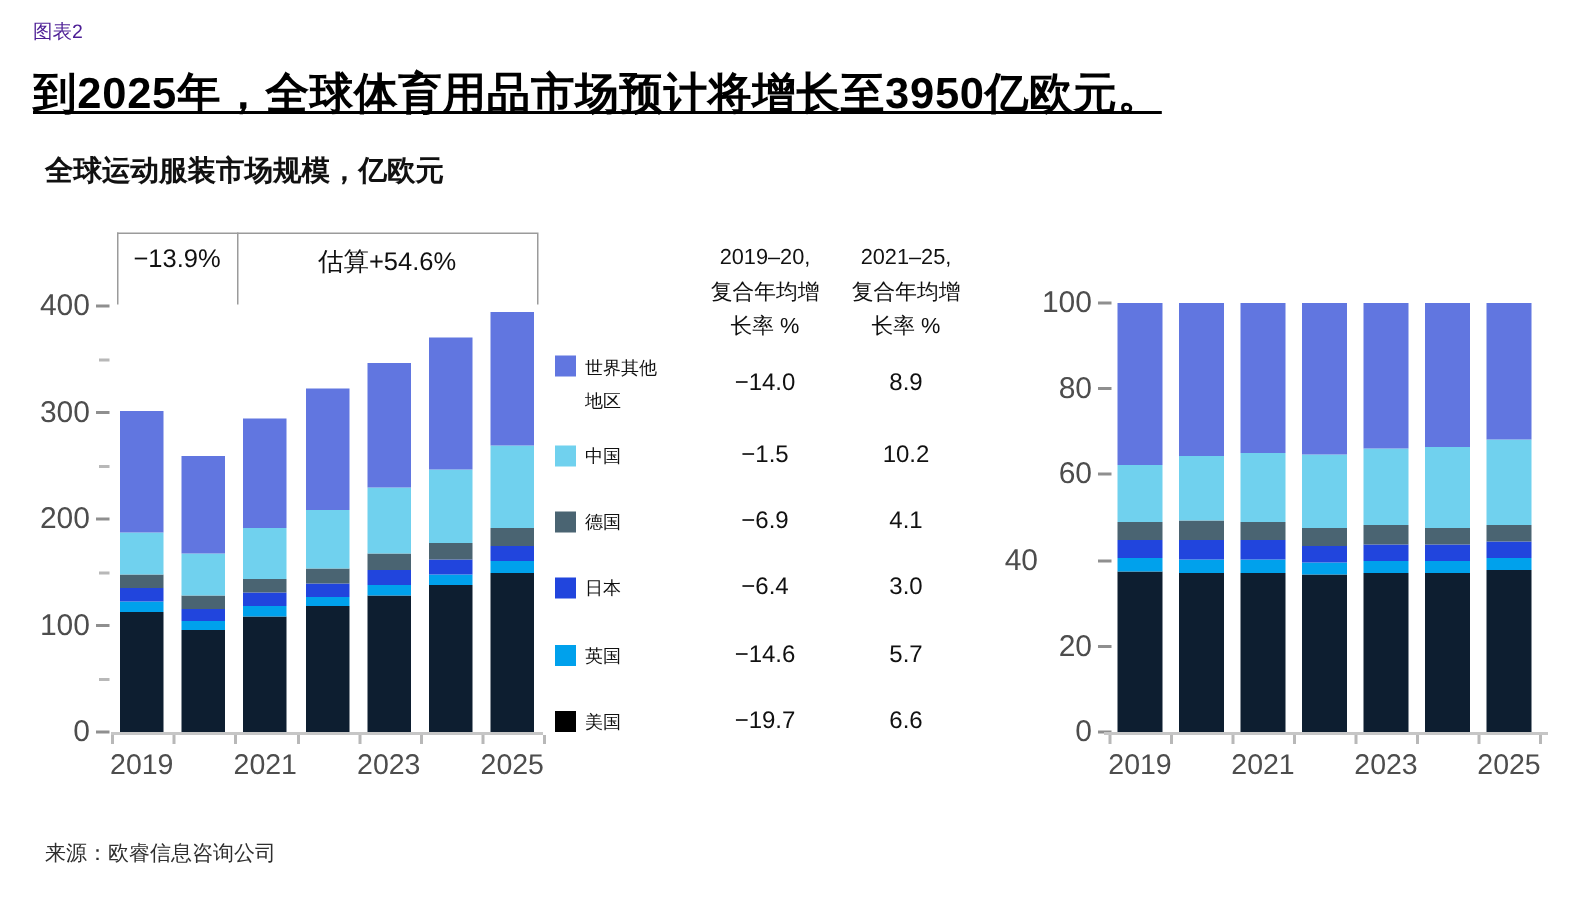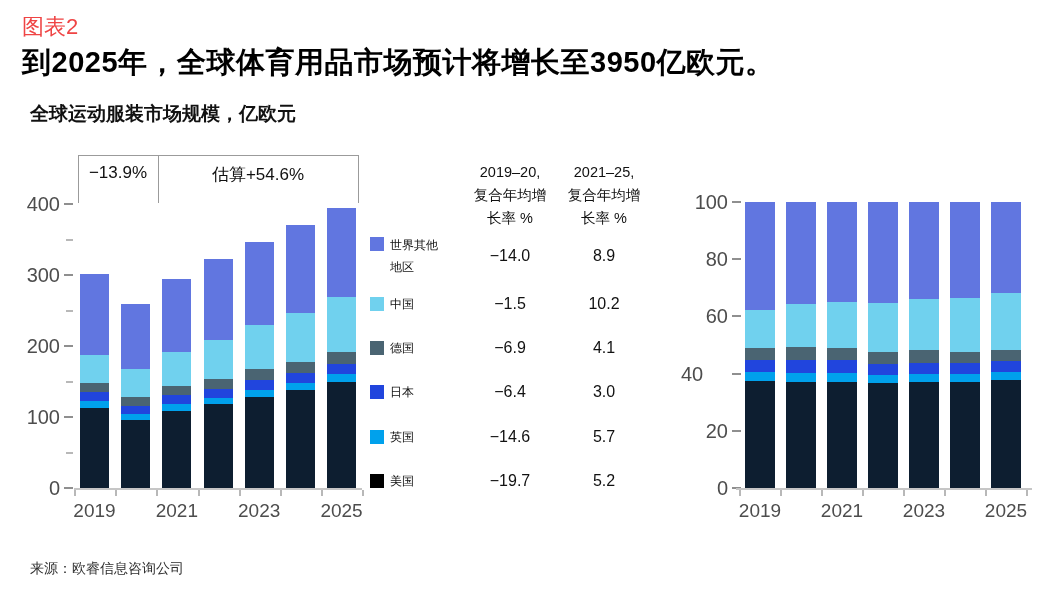--- a/index.html
+++ b/index.html
@@ -1,20 +1,20 @@
 <!DOCTYPE html>
 <html><head>
 <meta charset="utf-8">
 <style>
   html,body{margin:0;padding:0;background:#fff;}
   #canvas{position:relative;width:1055px;height:601px;background:#ffffff;
     font-family:"Liberation Sans",sans-serif;color:#111;overflow:hidden;}
-  .kicker{position:absolute;left:22px;top:12px;font-size:22px;color:#ef4444;}
+  .kicker{position:absolute;left:22px;top:12px;font-size:13px;color:#4c1d95;}
   .title{position:absolute;left:22px;top:43px;margin:0;font-size:29px;font-weight:800;
-    letter-spacing:.5px;color:#000;white-space:nowrap;}
+    letter-spacing:.5px;color:#000;white-space:nowrap;text-decoration:underline;}
   .subtitle{position:absolute;left:30px;top:101px;font-size:19px;font-weight:600;color:#111;}
   .rtitle{position:absolute;left:735px;top:160px;width:295px;text-align:center;
     font-size:17px;font-weight:600;color:#111;}
   .source{position:absolute;left:30px;top:560px;font-size:14px;color:#2e2e2e;}
   .ylab{position:absolute;text-align:right;font-size:20px;line-height:24px;color:#4d4d4d;}
   .xlab{position:absolute;text-align:center;font-size:19px;color:#4d4d4d;}
   .tick{position:absolute;height:2px;background:#8f8f8f;}
   .tick.minor{background:#b8b8b8;}
   .vtick{position:absolute;width:2px;height:6px;background:#b8b8b8;}
   .axisline{position:absolute;height:2px;background:#c6c6c6;}
@@ -111,21 +111,21 @@
     <div class="seg" style="left: 327.02px; top: 297.01px; width: 29px; height: 55.38px; background: rgb(112, 209, 238);"></div>
     <div class="seg" style="left: 327.02px; top: 207.55px; width: 29px; height: 89.46px; background: rgb(97, 118, 224);"></div>
     <div class="xlab" style="left: 64.5px; top: 500px; width: 60px;">2019</div>
     <div class="xlab" style="left: 146.84px; top: 500px; width: 60px;">2021</div>
     <div class="xlab" style="left: 229.18px; top: 500px; width: 60px;">2023</div>
     <div class="xlab" style="left: 311.52px; top: 500px; width: 60px;">2025</div>
     <div class="ylab" style="left: 688px; top: 476px; width: 40px;">0</div>
     <div class="tick" style="left: 732px; top: 487px; width: 9px;"></div>
     <div class="ylab" style="left: 688px; top: 418.8px; width: 40px;">20</div>
     <div class="tick" style="left: 732px; top: 429.8px; width: 9px;"></div>
-    <div class="ylab" style="left: 672px; top: 361.6px; width: 40px; text-align: center;">40</div>
+    <div class="ylab" style="left: 652px; top: 361.6px; width: 40px;">40</div>
     <div class="tick" style="left: 732px; top: 372.6px; width: 9px;"></div>
     <div class="ylab" style="left: 688px; top: 304.4px; width: 40px;">60</div>
     <div class="tick" style="left: 732px; top: 315.4px; width: 9px;"></div>
     <div class="ylab" style="left: 688px; top: 247.2px; width: 40px;">80</div>
     <div class="tick" style="left: 732px; top: 258.2px; width: 9px;"></div>
     <div class="ylab" style="left: 688px; top: 190px; width: 40px;">100</div>
     <div class="tick" style="left: 732px; top: 201px; width: 9px;"></div>
     <div class="axisline" style="left: 736px; top: 488px; width: 296px;"></div>
     <div class="vtick" style="left: 739px; top: 490px;"></div>
     <div class="vtick" style="left: 780px; top: 490px;"></div>
@@ -197,20 +197,20 @@
     <div class="lg-label" style="left: 390px; top: 381px;">日本</div>
     <div class="cell" style="left: 464px; top: 381px;">−6.4</div>
     <div class="cell" style="left: 558px; top: 381px;">3.0</div>
     <div class="swatch" style="left: 370px; top: 430px; background: rgb(0, 161, 236);"></div>
     <div class="lg-label" style="left: 390px; top: 426px;">英国</div>
     <div class="cell" style="left: 464px; top: 426px;">−14.6</div>
     <div class="cell" style="left: 558px; top: 426px;">5.7</div>
     <div class="swatch" style="left: 370px; top: 474px; background: rgb(0, 0, 0);"></div>
     <div class="lg-label" style="left: 390px; top: 470px;">美国</div>
     <div class="cell" style="left: 464px; top: 470px;">−19.7</div>
-    <div class="cell" style="left: 558px; top: 470px;">5.2</div>
+    <div class="cell" style="left: 558px; top: 470px;">6.6</div>
     <div class="thead" style="left: 464px; top: 161px;">2019–20,</div>
     <div class="thead" style="left: 464px; top: 184px;">复合年均增</div>
     <div class="thead" style="left: 464px; top: 207px;">长率 %</div>
     <div class="thead" style="left: 558px; top: 161px;">2021–25,</div>
     <div class="thead" style="left: 558px; top: 184px;">复合年均增</div>
     <div class="thead" style="left: 558px; top: 207px;">长率 %</div>
   </div>
 
 </body></html>

